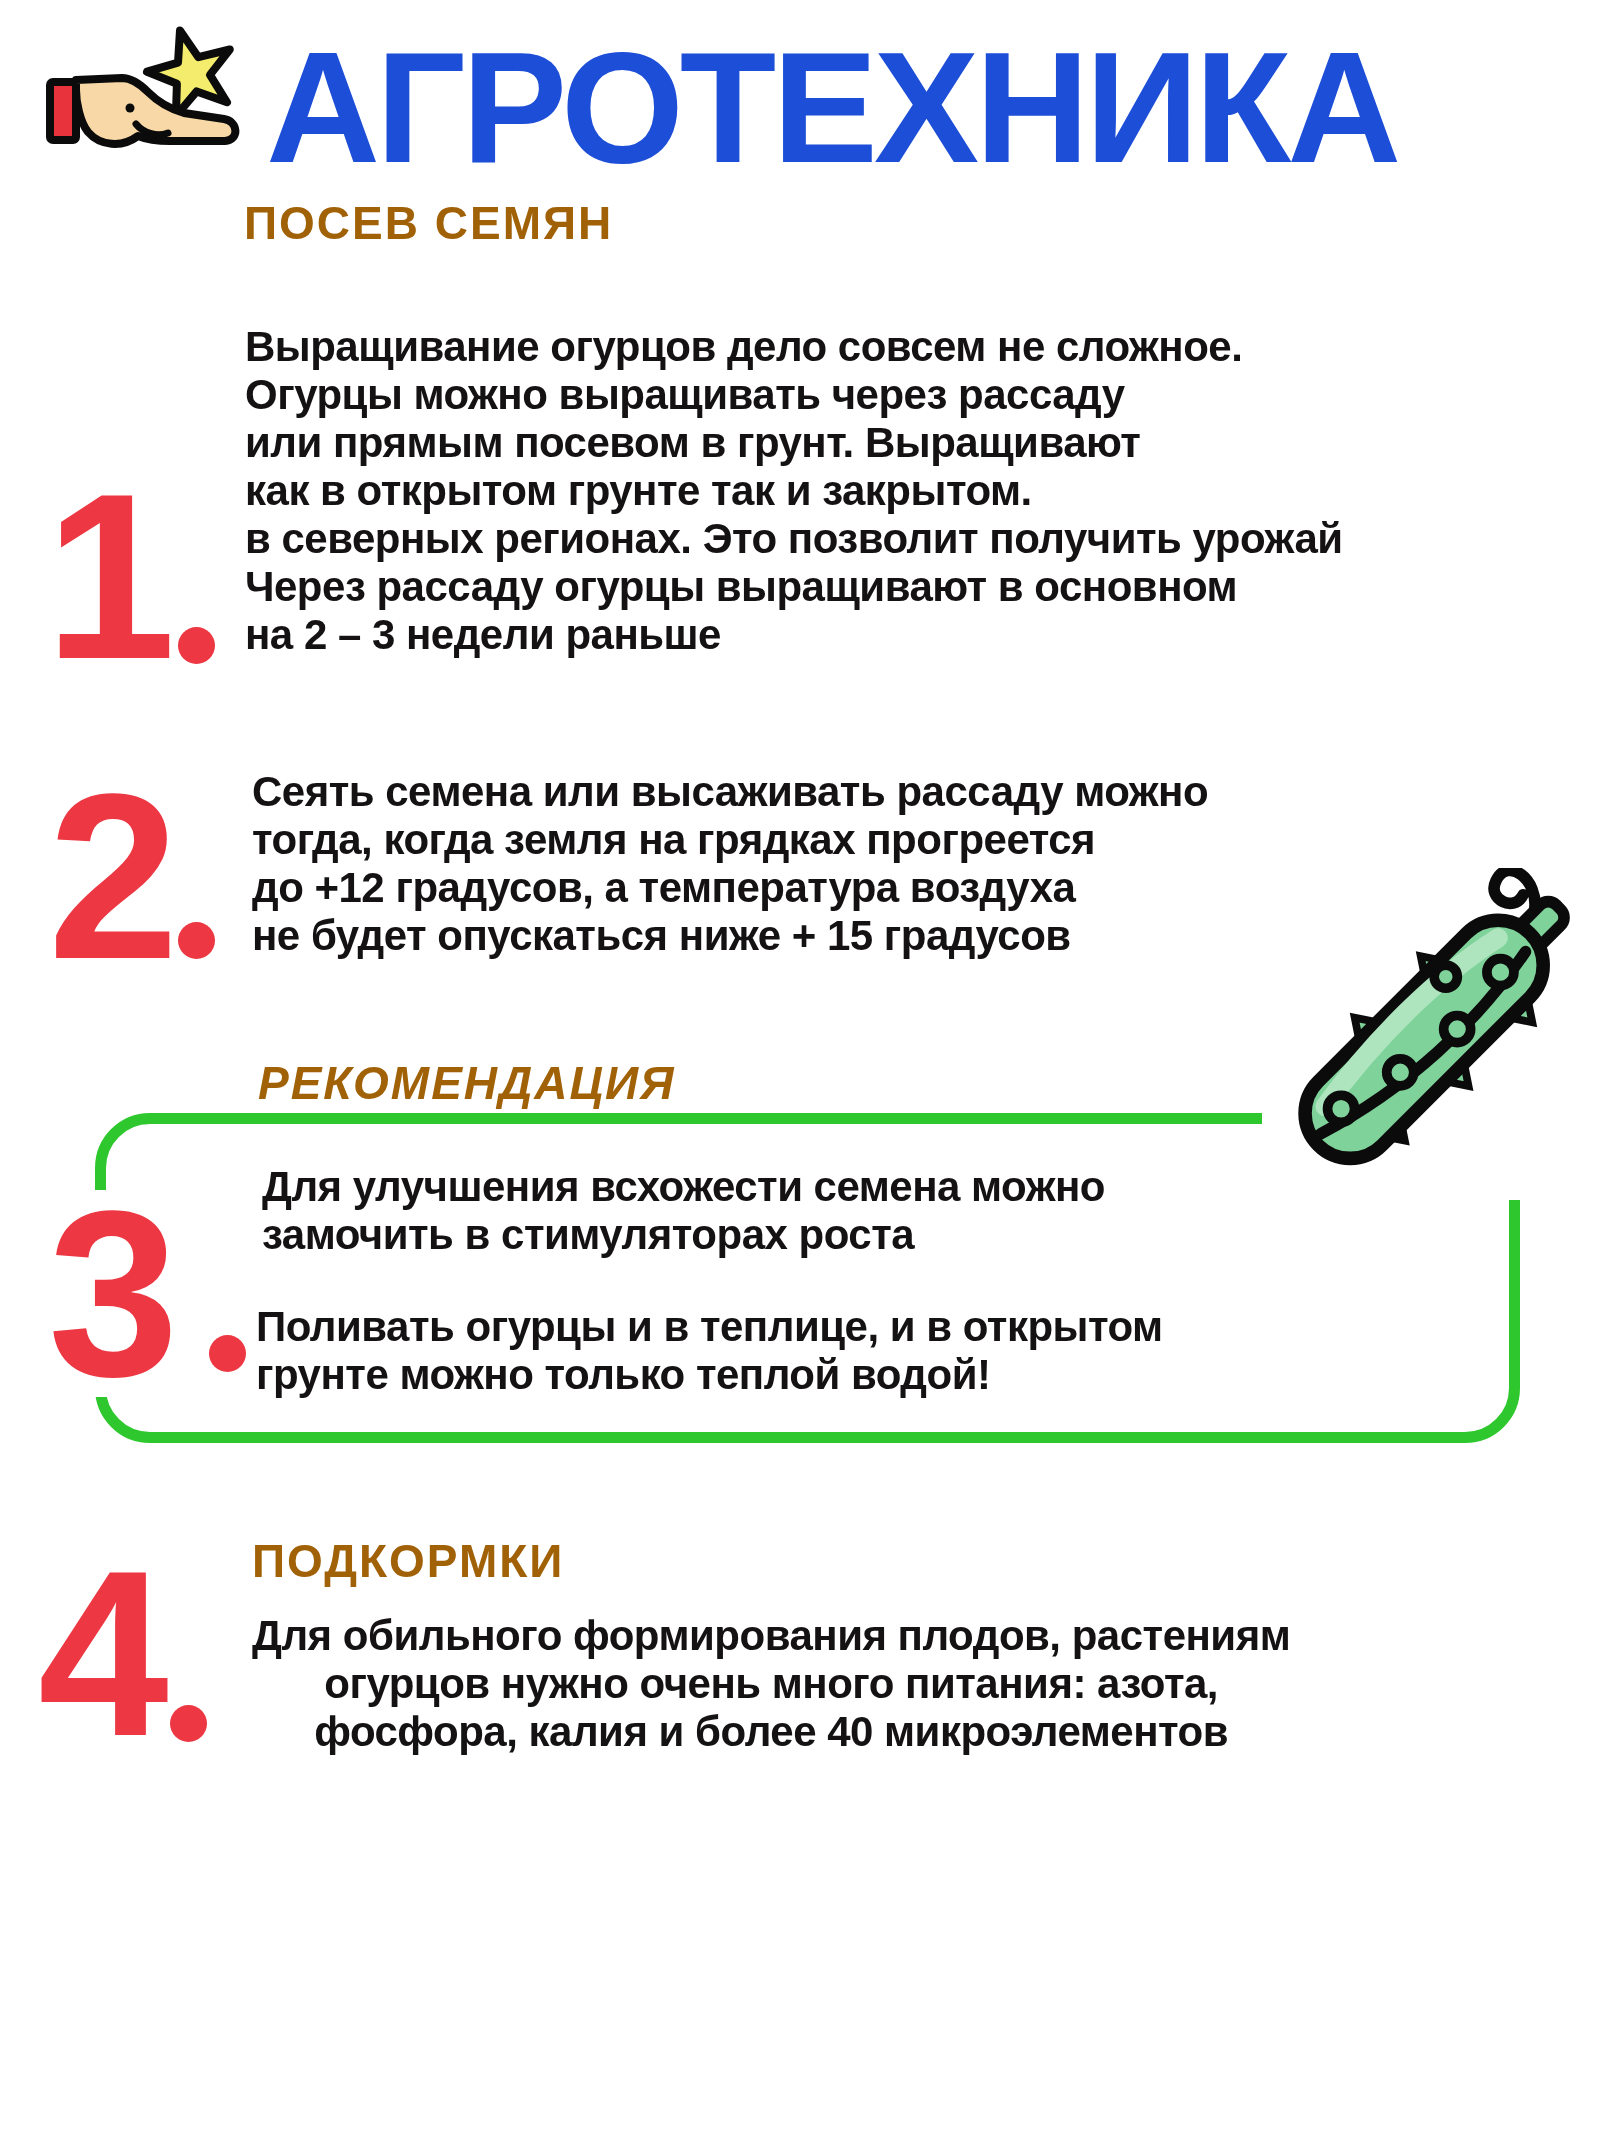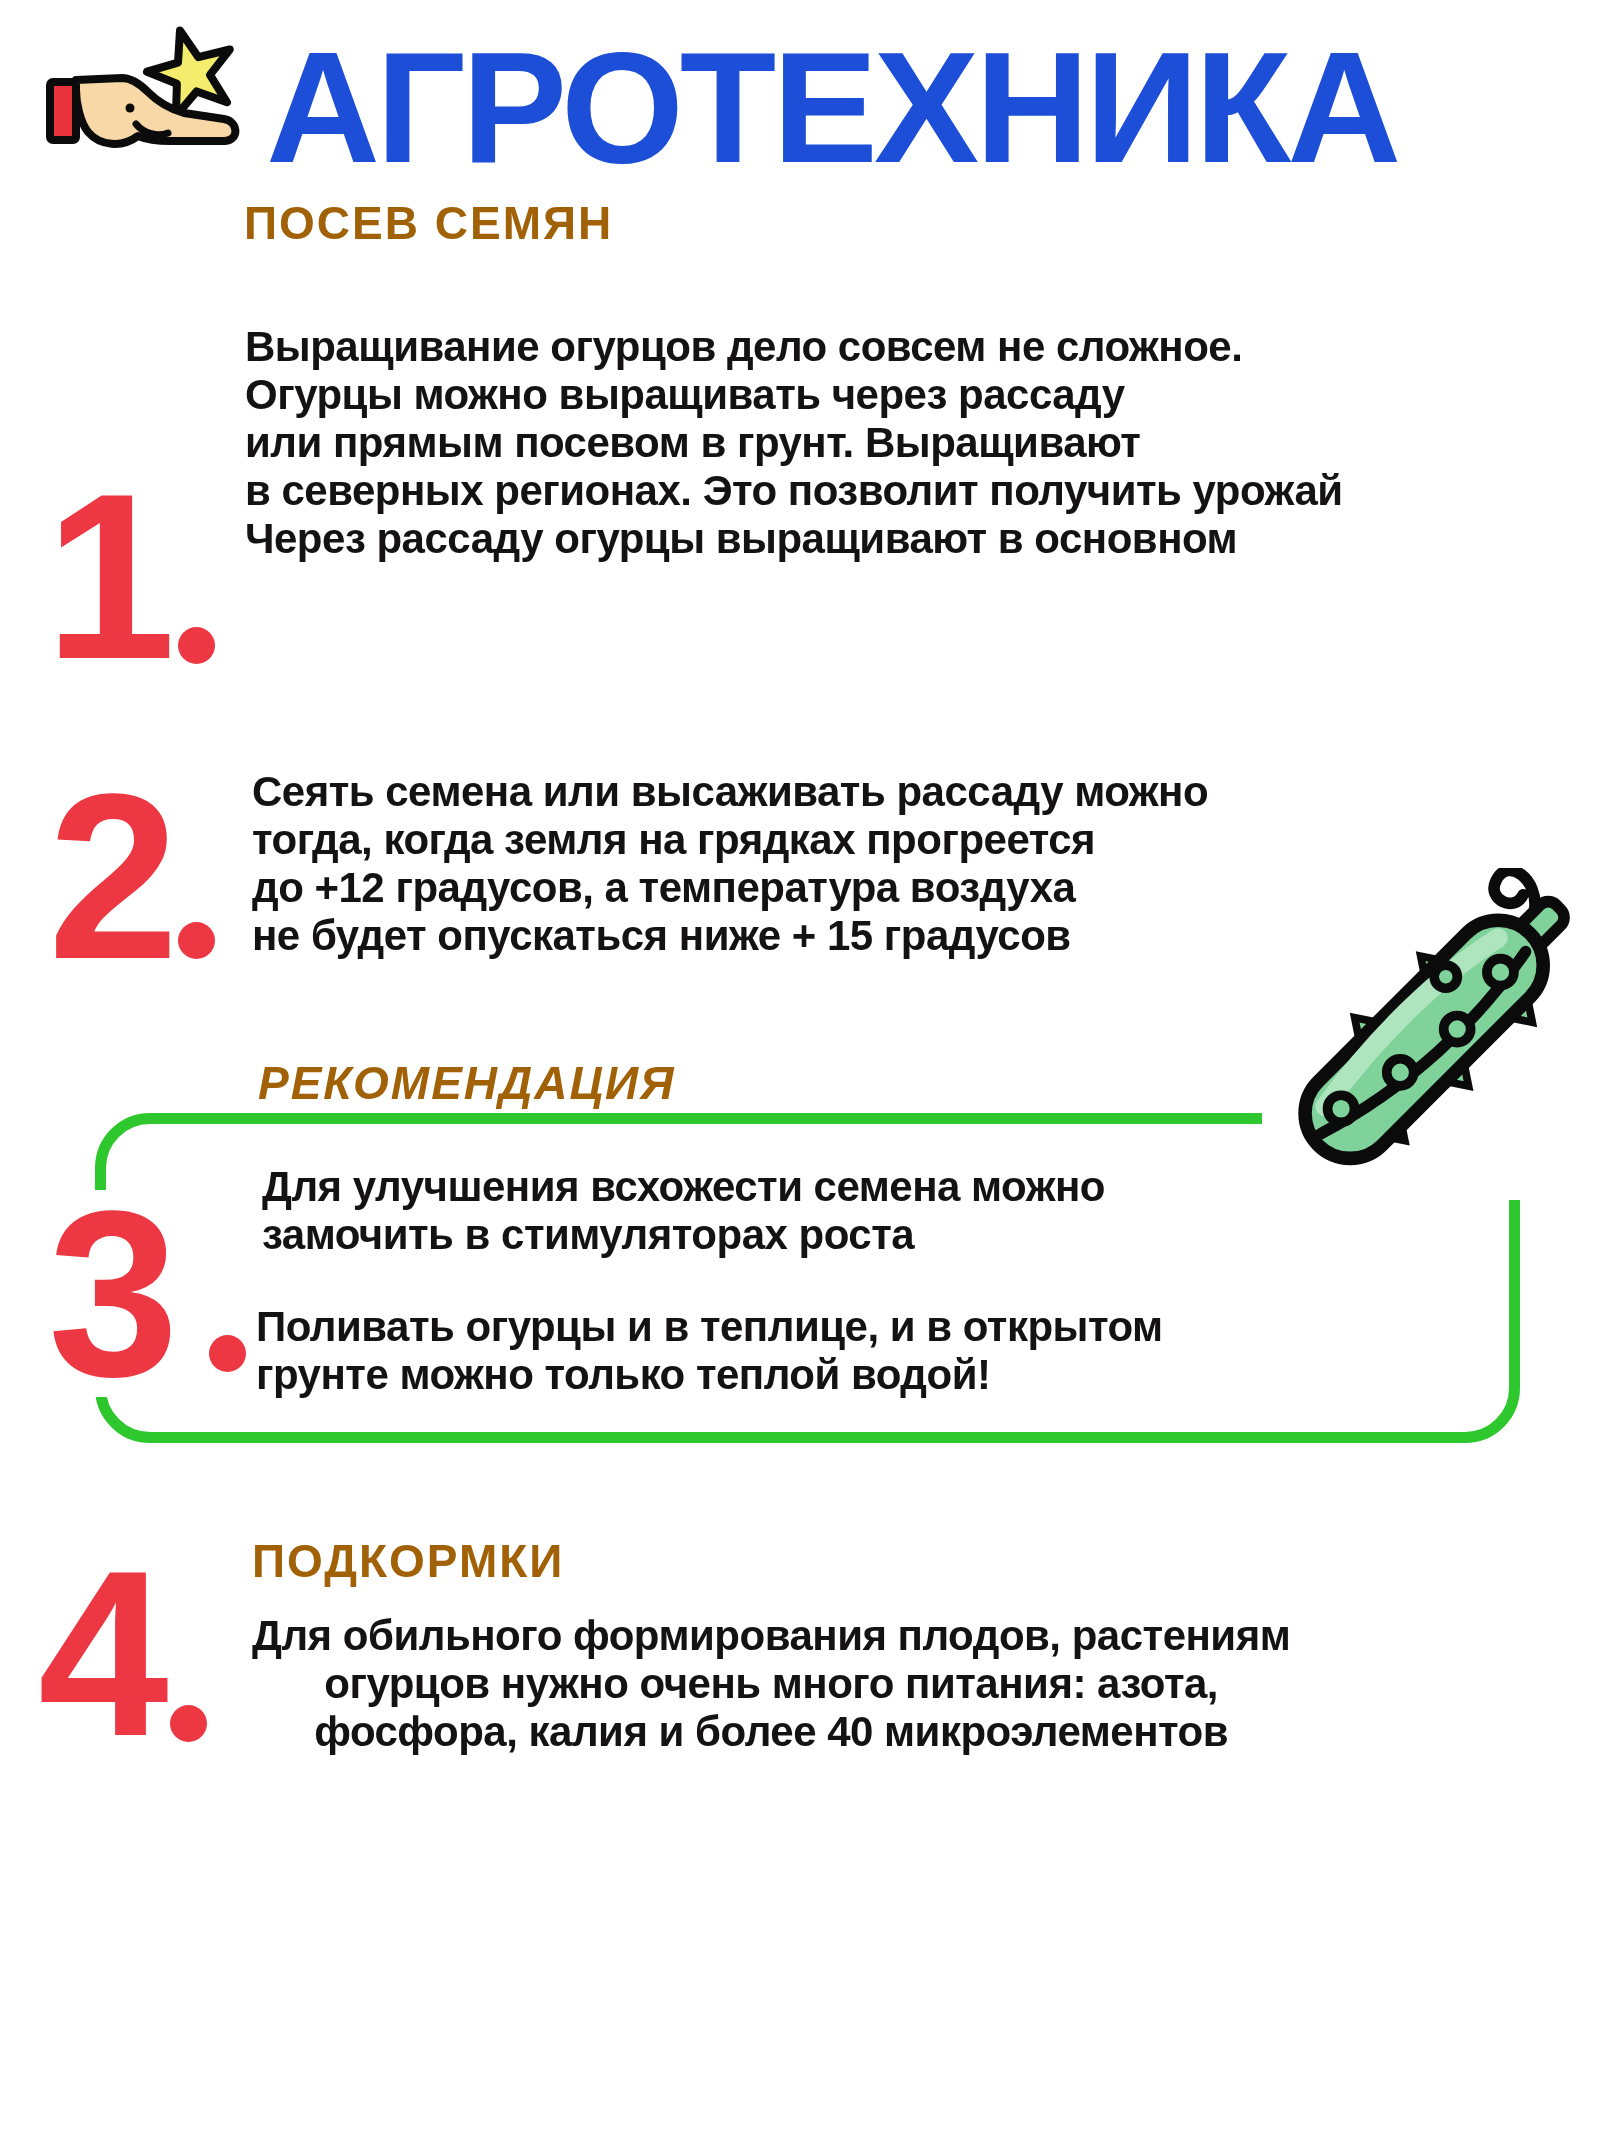--- a/index.html
+++ b/index.html
@@ -125,22 +125,24 @@
 
   <div class="abs page-title">АГРОТЕХНИКА</div>
 
   <div class="abs sec-heading h-sowing">ПОСЕВ СЕМЯН</div>
   <div class="bignum n1">1</div>
   <div class="numdot d1"></div>
   <div class="para p-sowing">
     <div class="line">Выращивание огурцов дело совсем не сложное.</div>
     <div class="line">Огурцы можно выращивать через рассаду</div>
     <div class="line">или прямым посевом в грунт. Выращивают</div>
+    <div class="line">как в открытом грунте так и закрытом.</div>
     <div class="line">в северных регионах. Это позволит получить урожай</div>
     <div class="line">Через рассаду огурцы выращивают в основном</div>
+    <div class="line">на 2 – 3 недели раньше</div>
   </div>
 
   <div class="bignum n2">2</div>
   <div class="numdot d2"></div>
   <div class="para p-planting">
     <div class="line">Сеять семена или высаживать рассаду можно</div>
     <div class="line">тогда, когда земля на грядках прогреется</div>
     <div class="line">до +12 градусов, а температура воздуха</div>
     <div class="line">не будет опускаться ниже + 15 градусов</div>
   </div>

